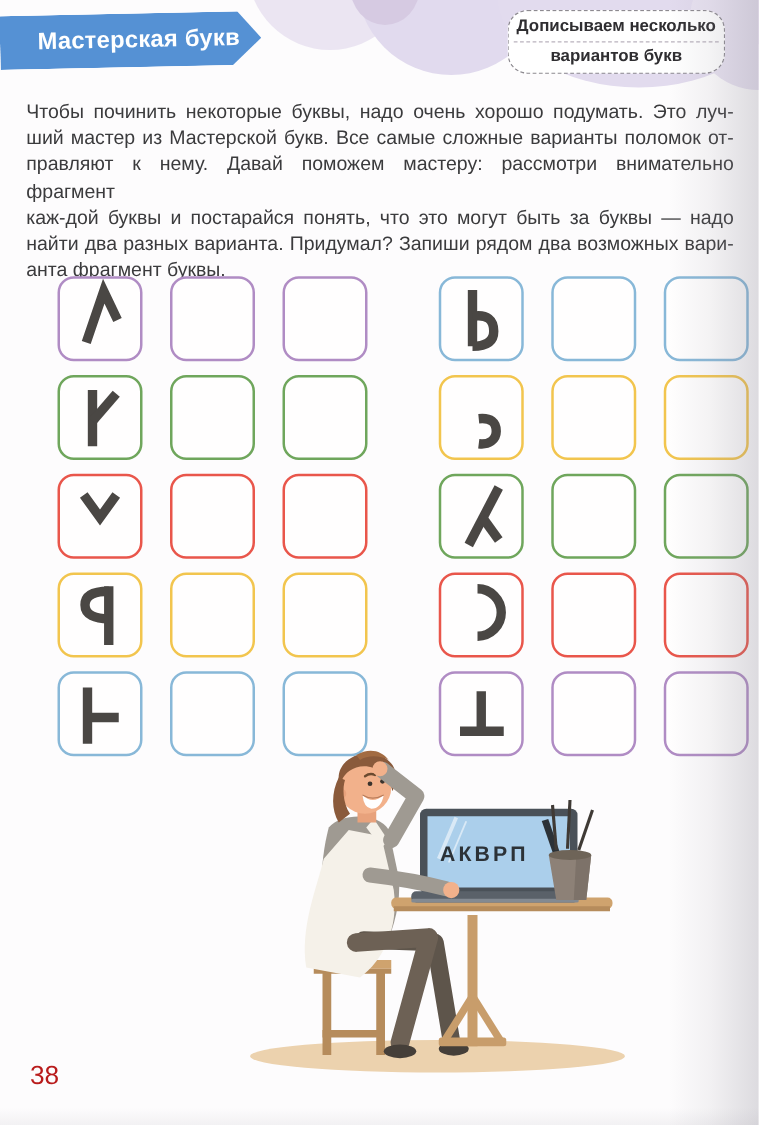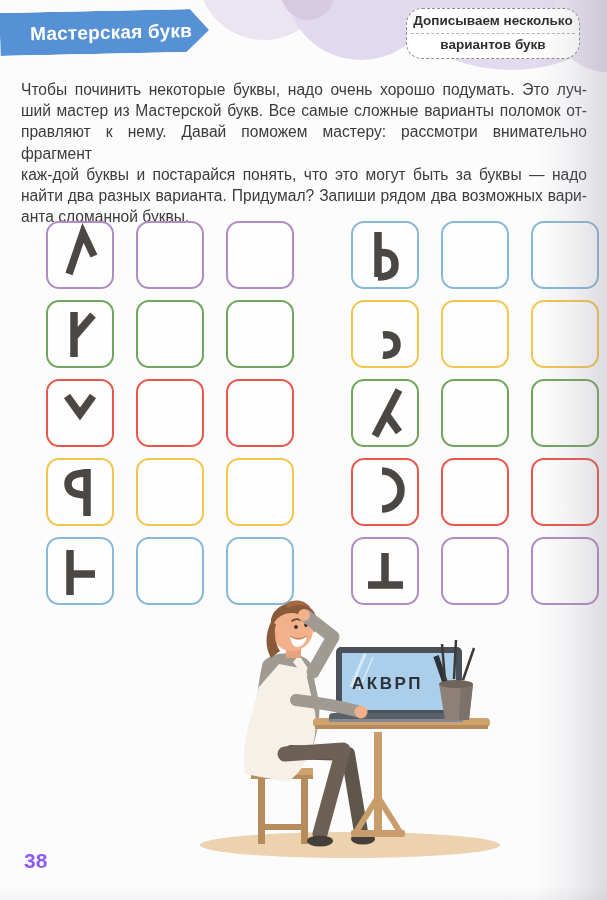--- a/index.html
+++ b/index.html
@@ -59,21 +59,21 @@
   .frag-box{
     width:64px;height:64px;border:2.5px solid;border-radius:13px;
     background:#fffefe;display:flex;align-items:center;justify-content:center;box-sizing:content-box;
   }
   .frag-box svg{display:block;}
 
   
   .illu{position:absolute;left:193px;top:592px;width:314px;height:282px;z-index:3;}
 
   
-  .page-num{position:absolute;left:24px;top:849px;font-size:21px;font-weight:bold;color:#8b5cf6;z-index:2;}
+  .page-num{position:absolute;left:24px;top:849px;font-size:21px;font-weight:normal;color:#b91c1c;z-index:2;}
 </style>
 </head>
 <body>
 
 <div class="blob blob1"></div>
 <div class="blob blob2"></div>
 <div class="blob blob3"></div>
 <div class="blob blob4"></div>
 <div class="blob blob5"></div>
 
@@ -85,21 +85,21 @@
   <span class="l1">Дописываем несколько</span>
   <span class="l2">вариантов  букв</span>
 </div>
 
 <div class="para">
   <div class="para-line">Чтобы починить некоторые буквы, надо очень хорошо подумать. Это луч-</div>
   <div class="para-line">ший мастер из Мастерской букв. Все самые сложные варианты поломок от-</div>
   <div class="para-line">правляют к нему. Давай поможем мастеру: рассмотри внимательно фрагмент</div>
   <div class="para-line">каж-дой буквы и постарайся понять, что это могут быть за буквы — надо</div>
   <div class="para-line">найти два разных варианта. Придумал? Запиши рядом два возможных вари-</div>
-  <div class="para-line last">анта сломанной буквы.</div>
+  <div class="para-line last">анта фрагмент буквы.</div>
 </div>
 
 <div class="frag-grid grid-left" id="grid-left">
     <div class="frag-box" style="border-color: rgb(176, 140, 196);">
       <svg viewBox="0 0 64 64" width="64" height="64">
         <path d="M21 51 L35 10 L46 33" fill="none" stroke="#4a4744" stroke-width="7.5" stroke-linejoin="miter"></path>
       </svg>
     </div>
     <div class="frag-box" style="border-color: rgb(176, 140, 196);"></div>
     <div class="frag-box" style="border-color: rgb(176, 140, 196);"></div>

